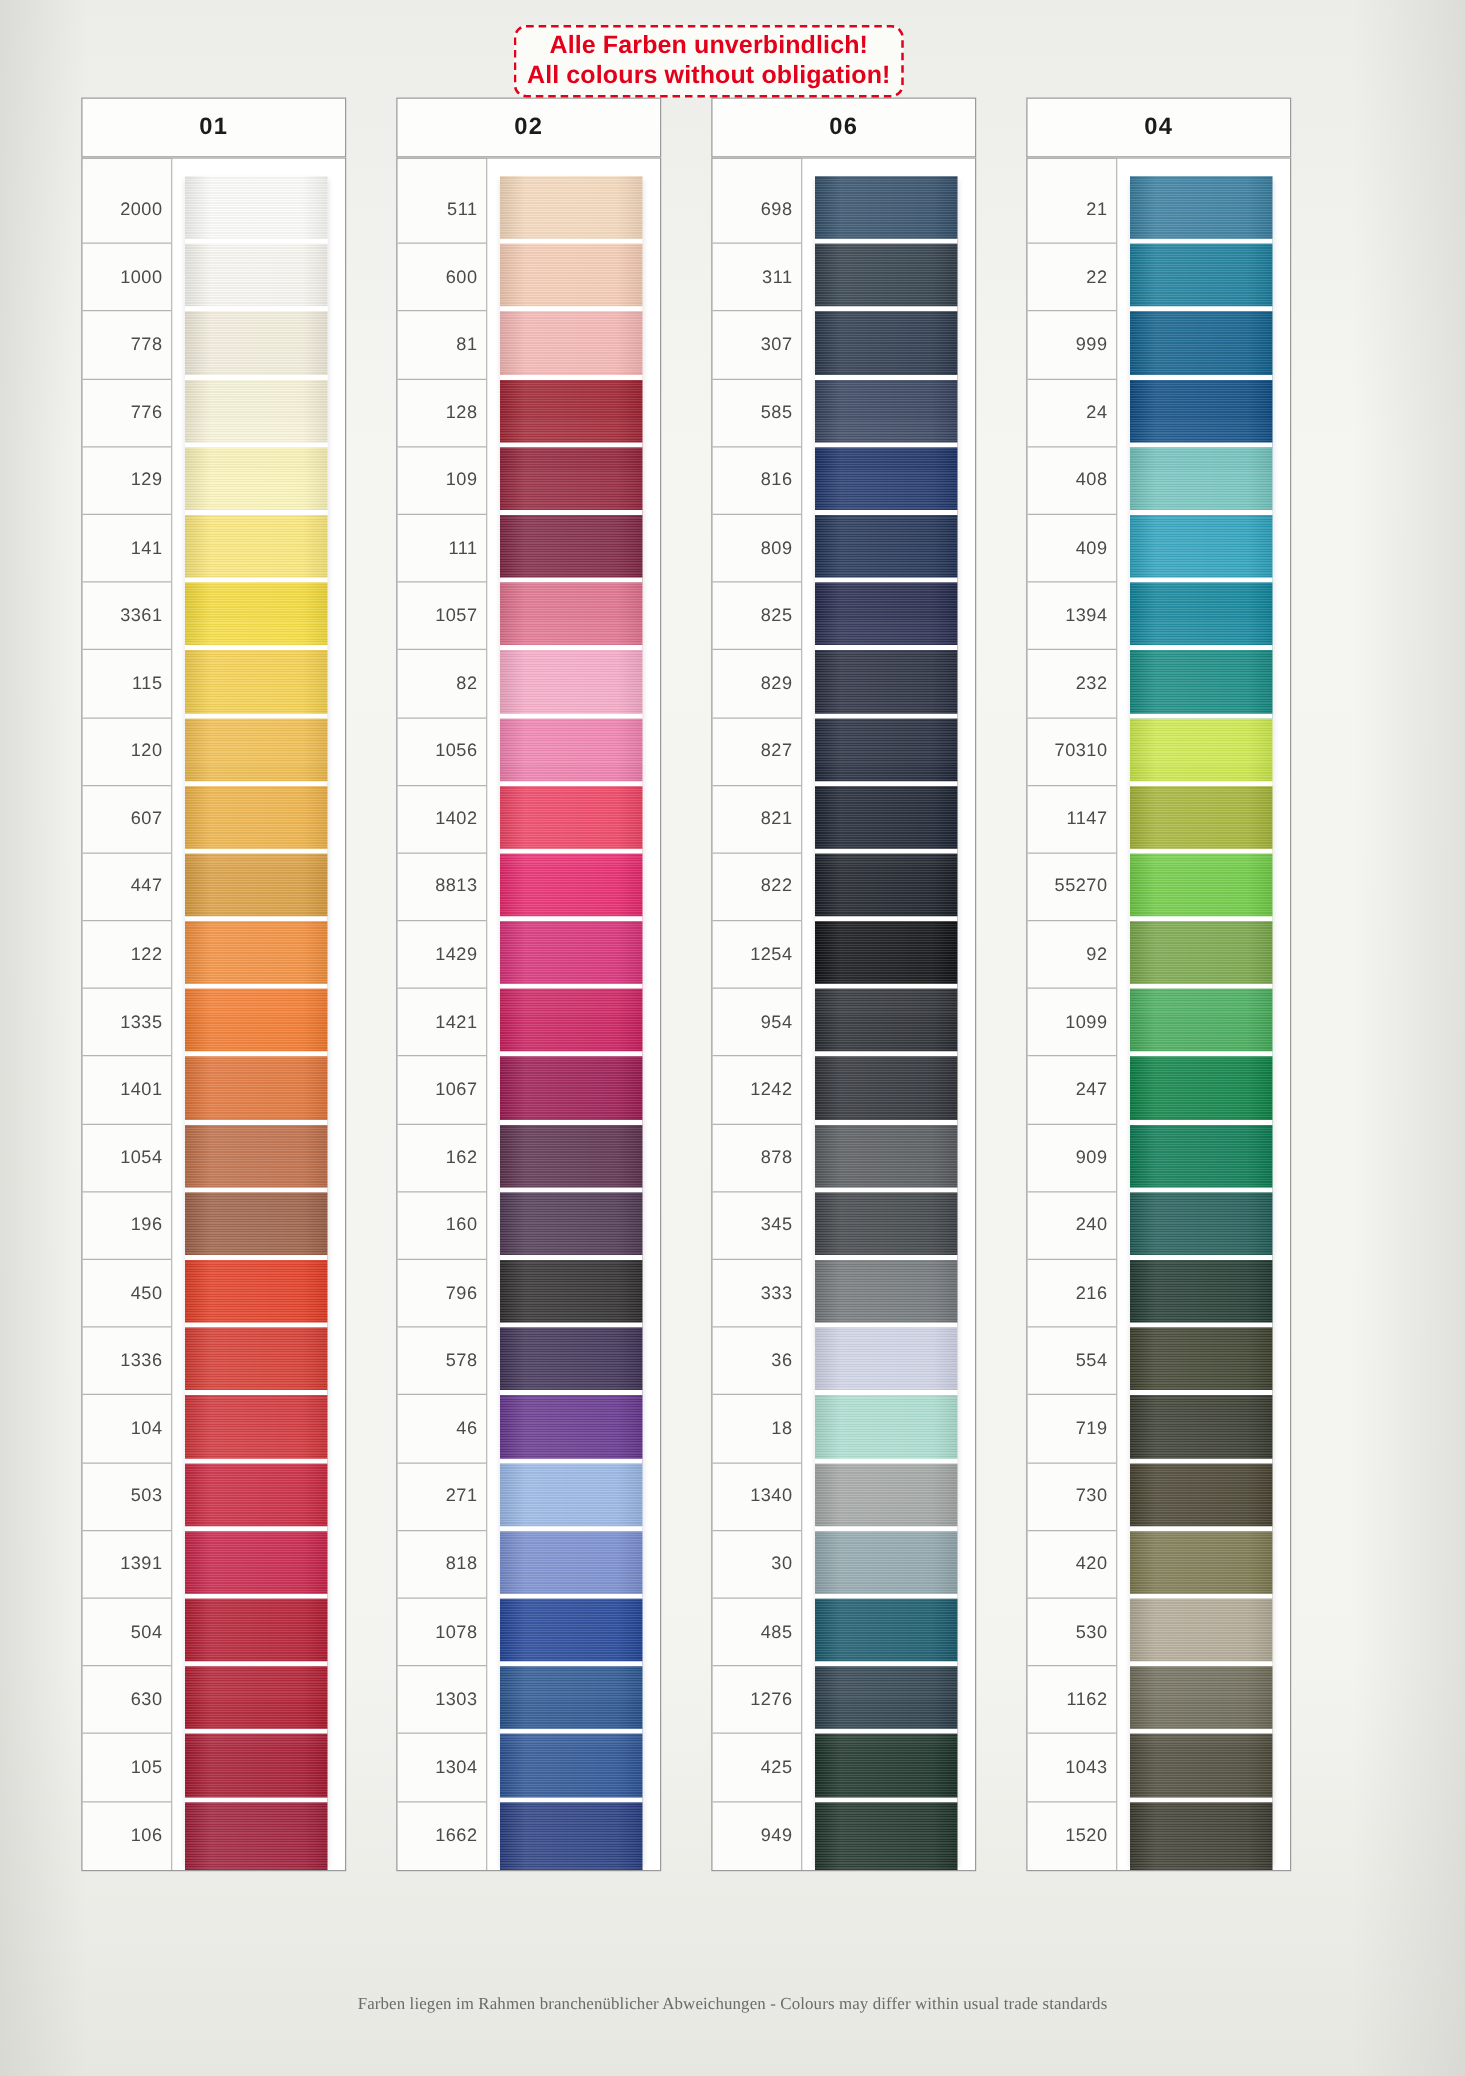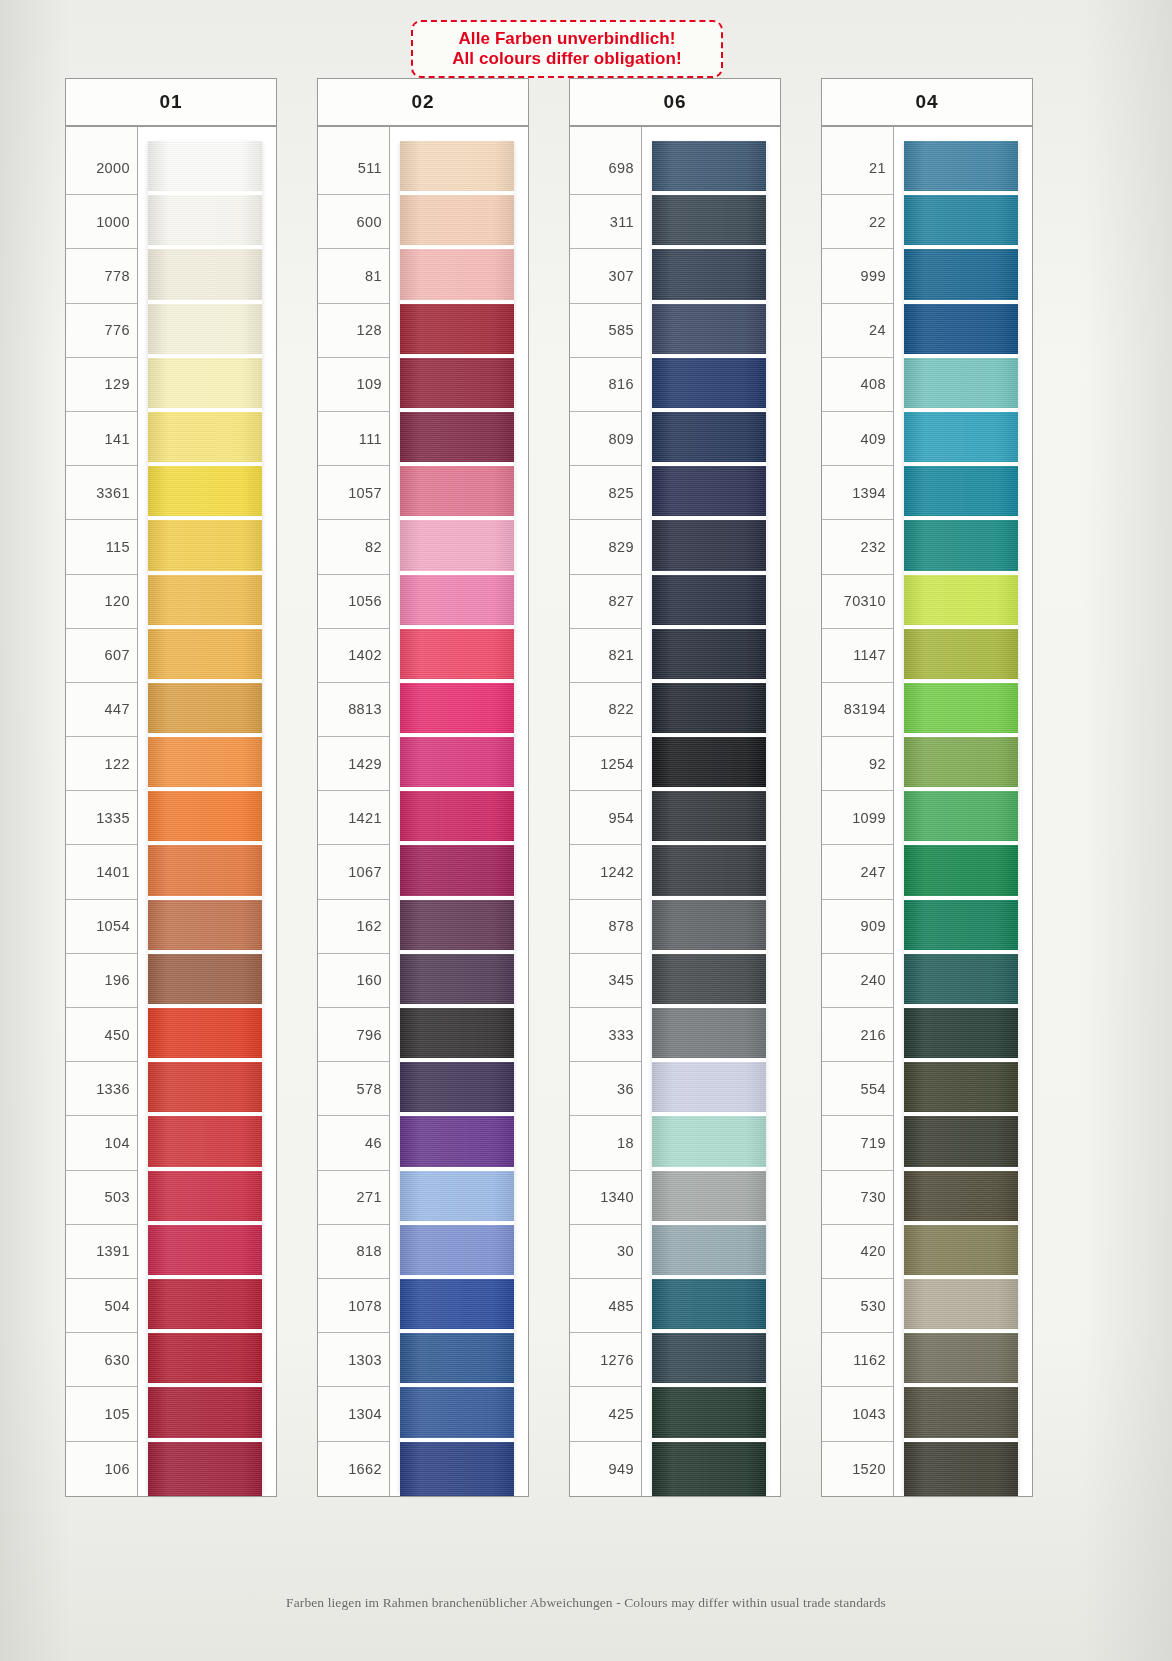--- a/index.html
+++ b/index.html
@@ -30,21 +30,21 @@
     border-radius:10px;
     background:#fbfbf8;
     display:flex; flex-direction:column;
     align-items:center; justify-content:center;
     line-height:1.18;
     z-index:5;
   }
   .notice div {
     color:#e2001a;
     font-weight:bold;
-    font-size:17px;
+    font-size:20px;
     letter-spacing:.1px;
     white-space:nowrap;
   }
 
   
   .columns {
     position:absolute;
     left:0; top:78px;
     width:1172px;
   }
@@ -152,21 +152,21 @@
     font-family:"Liberation Serif", serif;
   }
 </style>
 </head>
 <body>
 
 <div class="paper"></div>
 
 <div class="notice">
   <div>Alle Farben unverbindlich!</div>
-  <div>All colours differ obligation!</div>
+  <div>All colours without obligation!</div>
 </div>
 
 <div class="columns" id="columns">
     <div class="col col-0">
       <div class="col-header">01</div>
       <div class="col-body">
         <div class="labels">
           <div class="label-cell">2000</div>
           <div class="label-cell">1000</div>
           <div class="label-cell">778</div>
@@ -353,21 +353,21 @@
           <div class="label-cell">21</div>
           <div class="label-cell">22</div>
           <div class="label-cell">999</div>
           <div class="label-cell">24</div>
           <div class="label-cell">408</div>
           <div class="label-cell">409</div>
           <div class="label-cell">1394</div>
           <div class="label-cell">232</div>
           <div class="label-cell">70310</div>
           <div class="label-cell">1147</div>
-          <div class="label-cell">83194</div>
+          <div class="label-cell">55270</div>
           <div class="label-cell">92</div>
           <div class="label-cell">1099</div>
           <div class="label-cell">247</div>
           <div class="label-cell">909</div>
           <div class="label-cell">240</div>
           <div class="label-cell">216</div>
           <div class="label-cell">554</div>
           <div class="label-cell">719</div>
           <div class="label-cell">730</div>
           <div class="label-cell">420</div>

